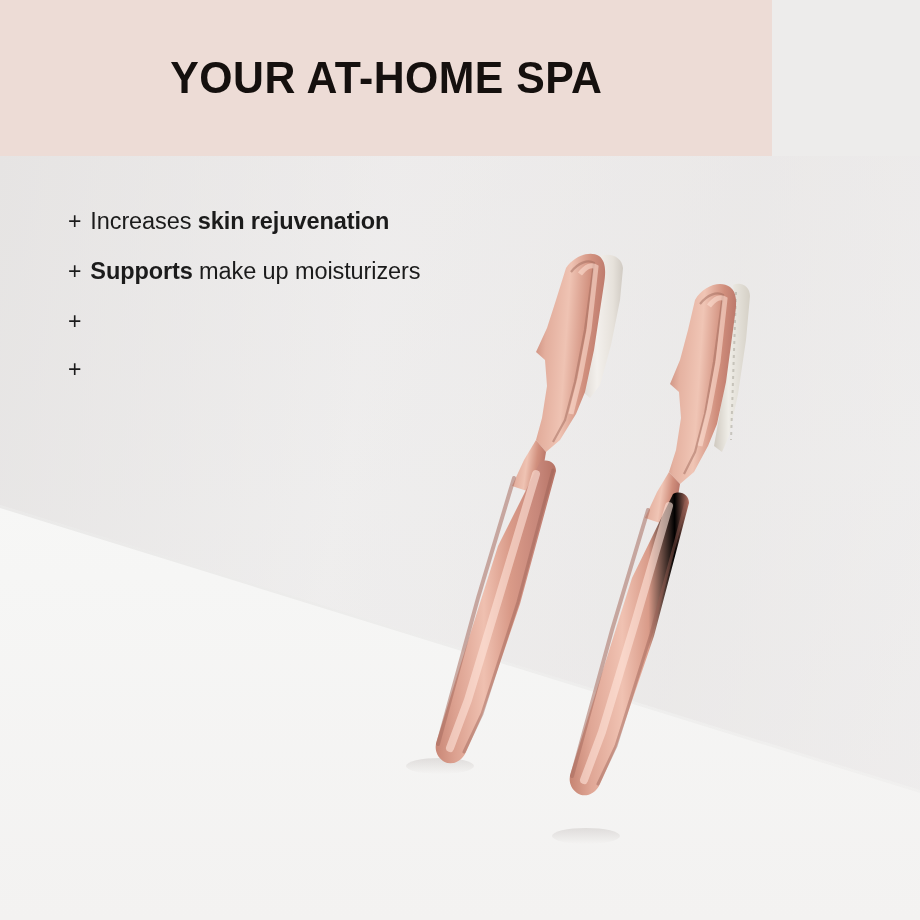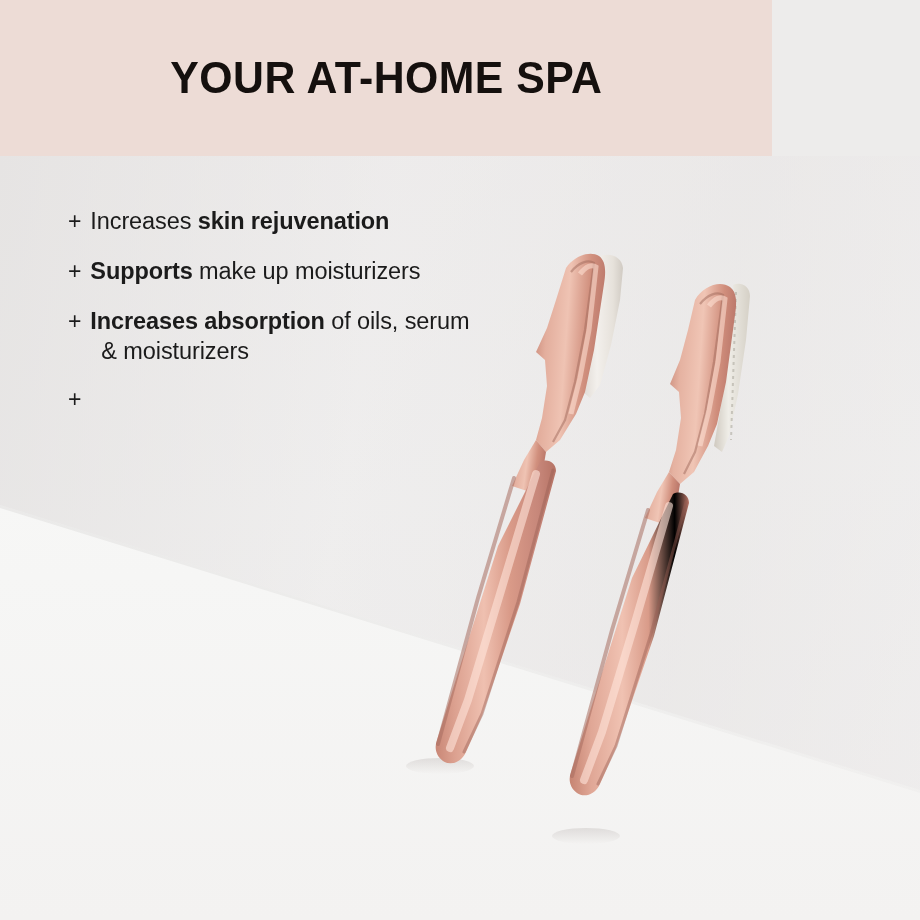--- a/index.html
+++ b/index.html
@@ -264,21 +264,20 @@
       <span class="benefit-text"><span>Increases </span><span class="b">skin rejuvenation</span><span></span></span>
     </div>
 
     <div class="benefit-row">
       <span class="plus-sign">+</span>
       <span class="benefit-text"><span></span><span class="b">Supports</span><span> make up moisturizers</span></span>
     </div>
 
     <div class="benefit-row">
       <span class="plus-sign">+</span>
-      <span class="benefit-text"><span></span><span class="b">Increases absorption</span><span> of oils, serum</span><span class="benefit-cont">&amp; moisturizers</span></span>
     </div>
 
     <div class="benefit-row">
       <span class="plus-sign">+</span>
     </div>
 
   </div>
 
 </div>
 

